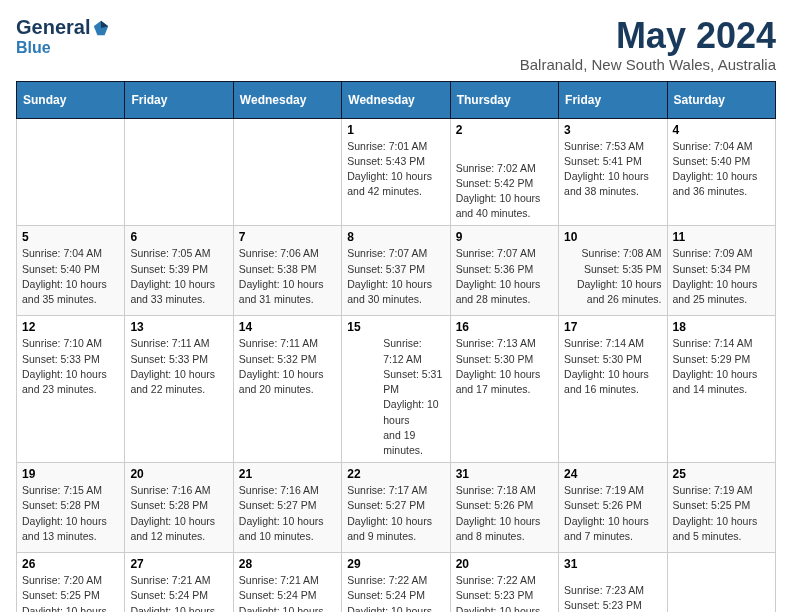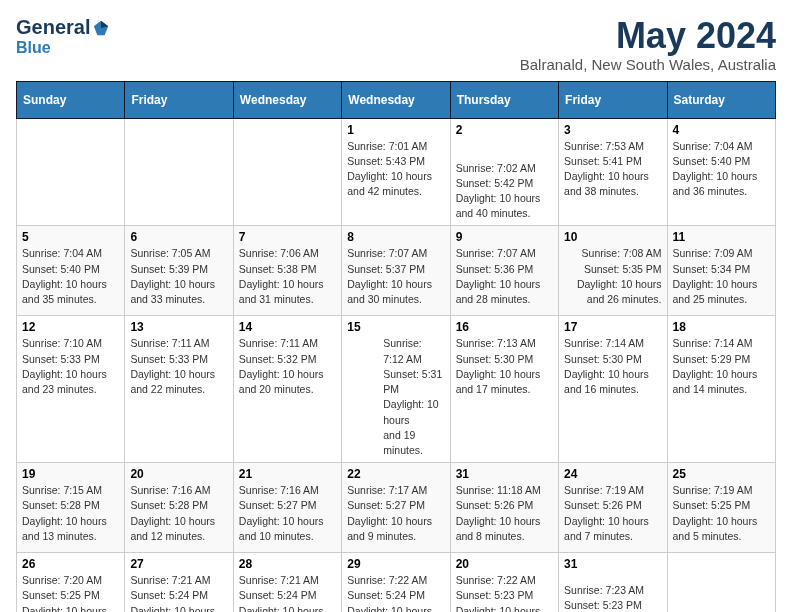--- a/index.html
+++ b/index.html
@@ -283,21 +283,21 @@
         </td>
         <td>
           <span class="day-num">22</span>
           <div class="day-info" style="white-space: pre-line;">Sunrise: 7:17 AM
 Sunset: 5:27 PM
 Daylight: 10 hours
 and 9 minutes.</div>
         </td>
         <td>
           <span class="day-num">31</span>
-          <div class="day-info" style="white-space: pre-line;">Sunrise: 11:18 AM
+          <div class="day-info" style="white-space: pre-line;">Sunrise: 7:18 AM
 Sunset: 5:26 PM
 Daylight: 10 hours
 and 8 minutes.</div>
         </td>
         <td>
           <span class="day-num">24</span>
           <div class="day-info" style="white-space: pre-line;">Sunrise: 7:19 AM
 Sunset: 5:26 PM
 Daylight: 10 hours
 and 7 minutes.</div>

